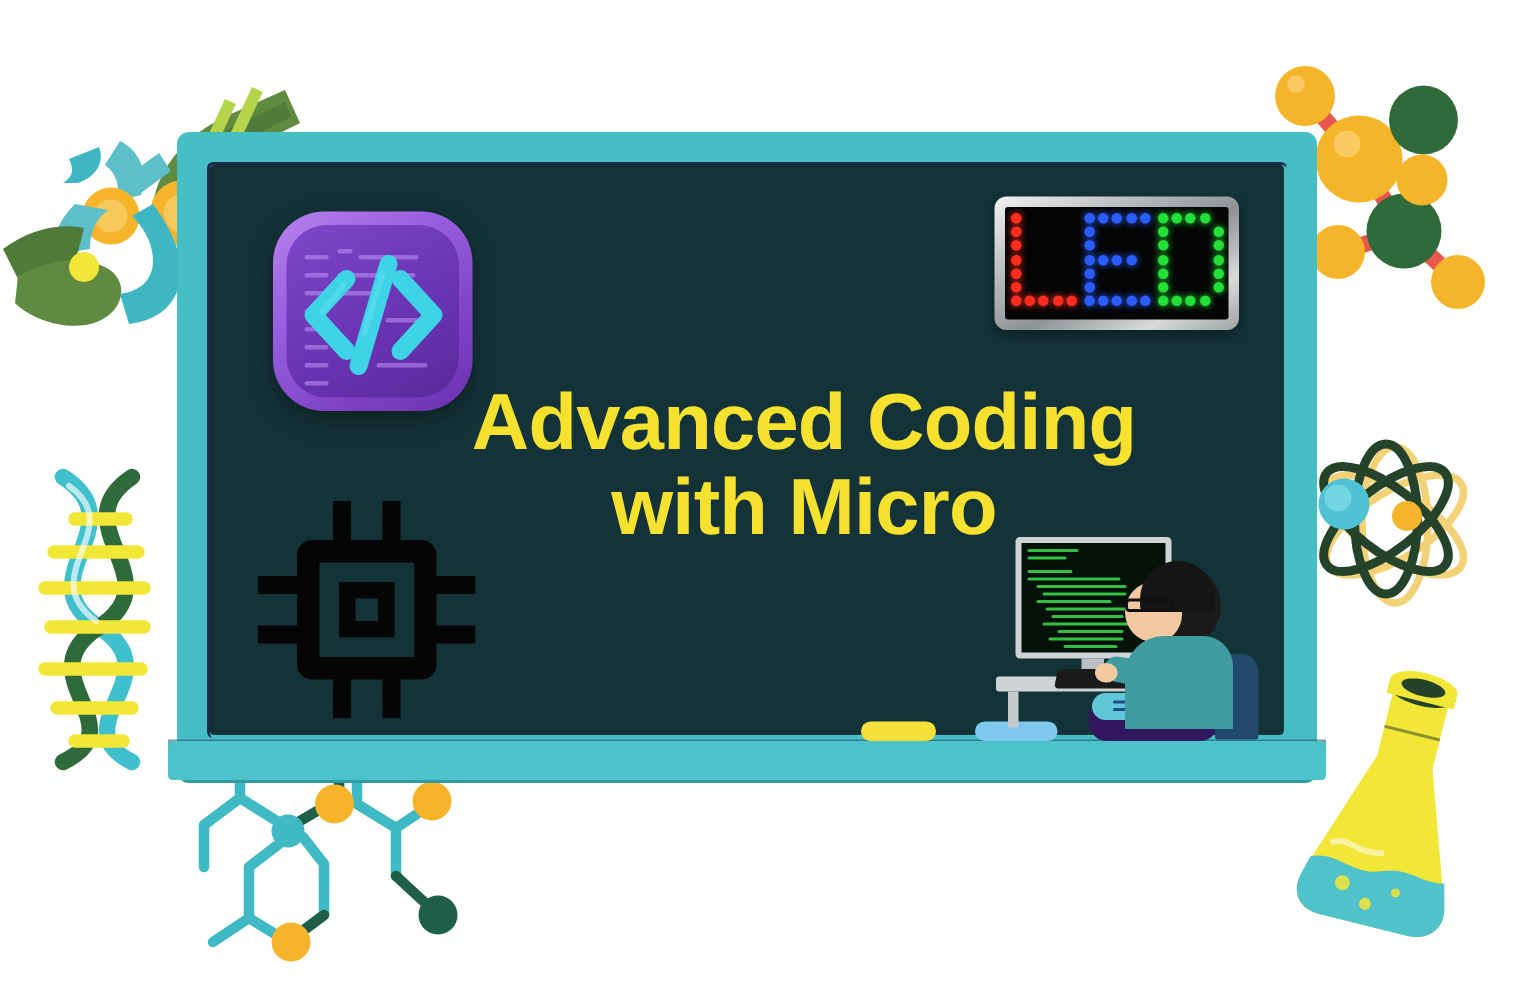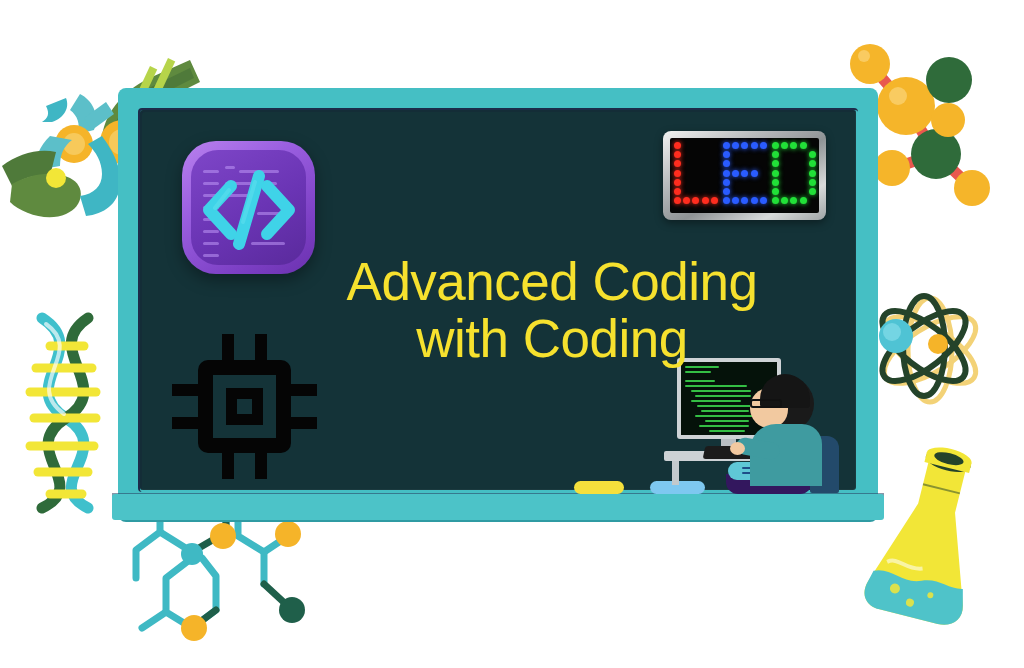--- a/index.html
+++ b/index.html
@@ -22,21 +22,21 @@
   .chalk{position:absolute;bottom:26px;height:13px;border-radius:7px;}
   .chalk.yellow{left:456px;width:50px;background:#f5e03c;}
   .chalk.blue{left:532px;width:55px;background:#7ec8f0;}
   .duster{position:absolute;left:608px;bottom:26px;width:86px;height:30px;}
   .duster-bottom{position:absolute;left:0;bottom:0;width:86px;height:20px;background:#33175e;border-radius:0 0 12px 12px;}
   .duster-top{position:absolute;left:2px;bottom:14px;width:82px;height:18px;background:#5fc7d6;border-radius:9px;}
   .duster-line{position:absolute;left:14px;height:2px;background:#1e4e88;border-radius:2px;}
 
   
   .title{position:absolute;left:118px;top:253px;width:836px;text-align:center;
-     color:#f6e12e;font-weight:normal;font-size:53px;line-height:1.08;letter-spacing:-.5px;margin-left:16px;}
+     color:#f6e12e;font-weight:bold;font-size:53px;line-height:1.08;letter-spacing:-.5px;}
   .subtitle{position:absolute;left:118px;top:404px;width:760px;text-align:center;
      font-size:19px;font-weight:bold;letter-spacing:.6px;color:#eef3f3;}
   .subtitle .hl{color:#f6e12e;}
 
   
   .code-icon{position:absolute;left:182px;top:141px;width:133px;height:133px;border-radius:34px;
      background:linear-gradient(145deg,#b981ee 0%,#9a5fe0 35%,#7c3fc4 75%,#6a31ae 100%);
      box-shadow:0 6px 16px rgba(0,0,0,.35);}
   .code-icon-inner{position:absolute;left:9px;top:9px;right:9px;bottom:9px;border-radius:27px;
      background:linear-gradient(150deg,#7e46c8 0%,#6a34b4 55%,#5a2a9c 100%);overflow:hidden;}
@@ -347,16 +347,16 @@
     <div class="face"></div>
     <div class="hair-front"></div>
     <div class="glasses"></div>
     <div class="body-t"></div>
     <div class="arm"></div>
     <div class="hand"></div>
   </div>
 
   <div class="title">
     <div>Advanced Coding</div>
-    <div>with Coding</div>
+    <div>with Micro</div>
   </div>
 
 </div>
 
 </body></html>

